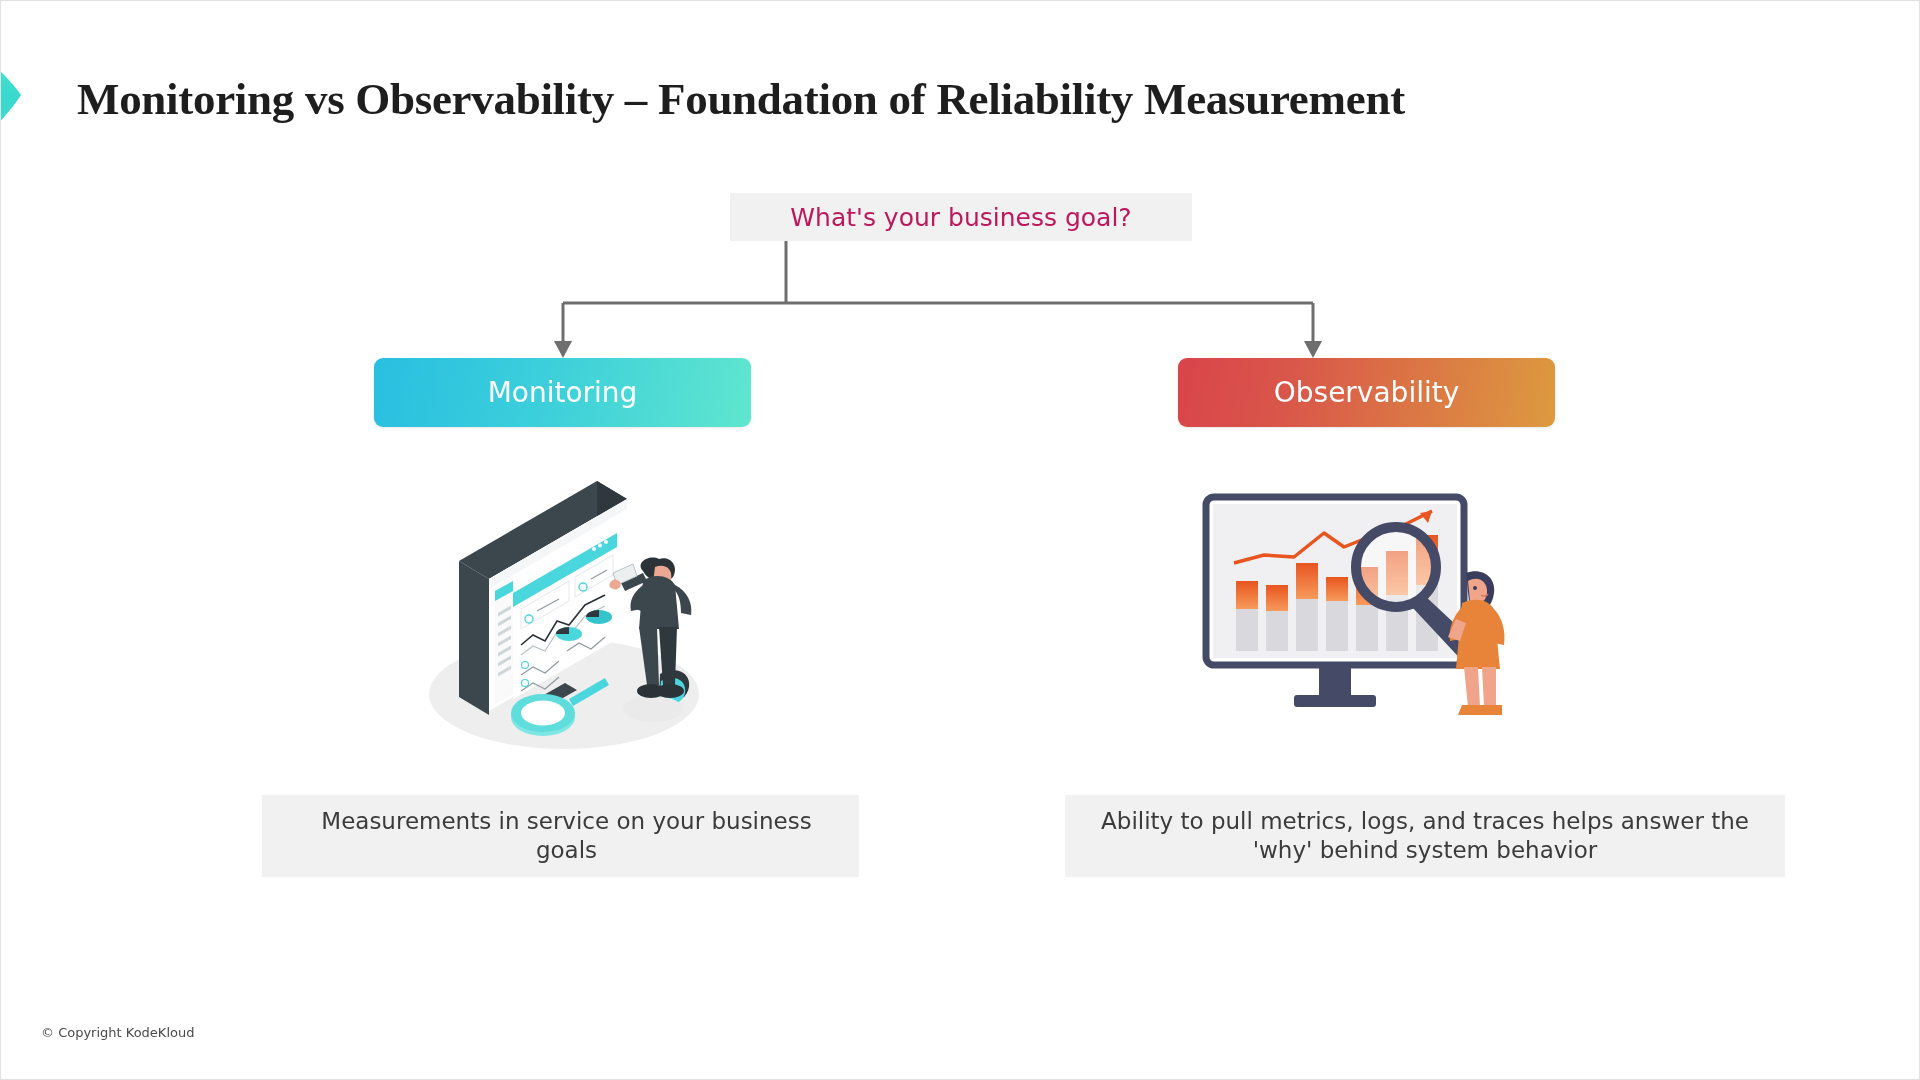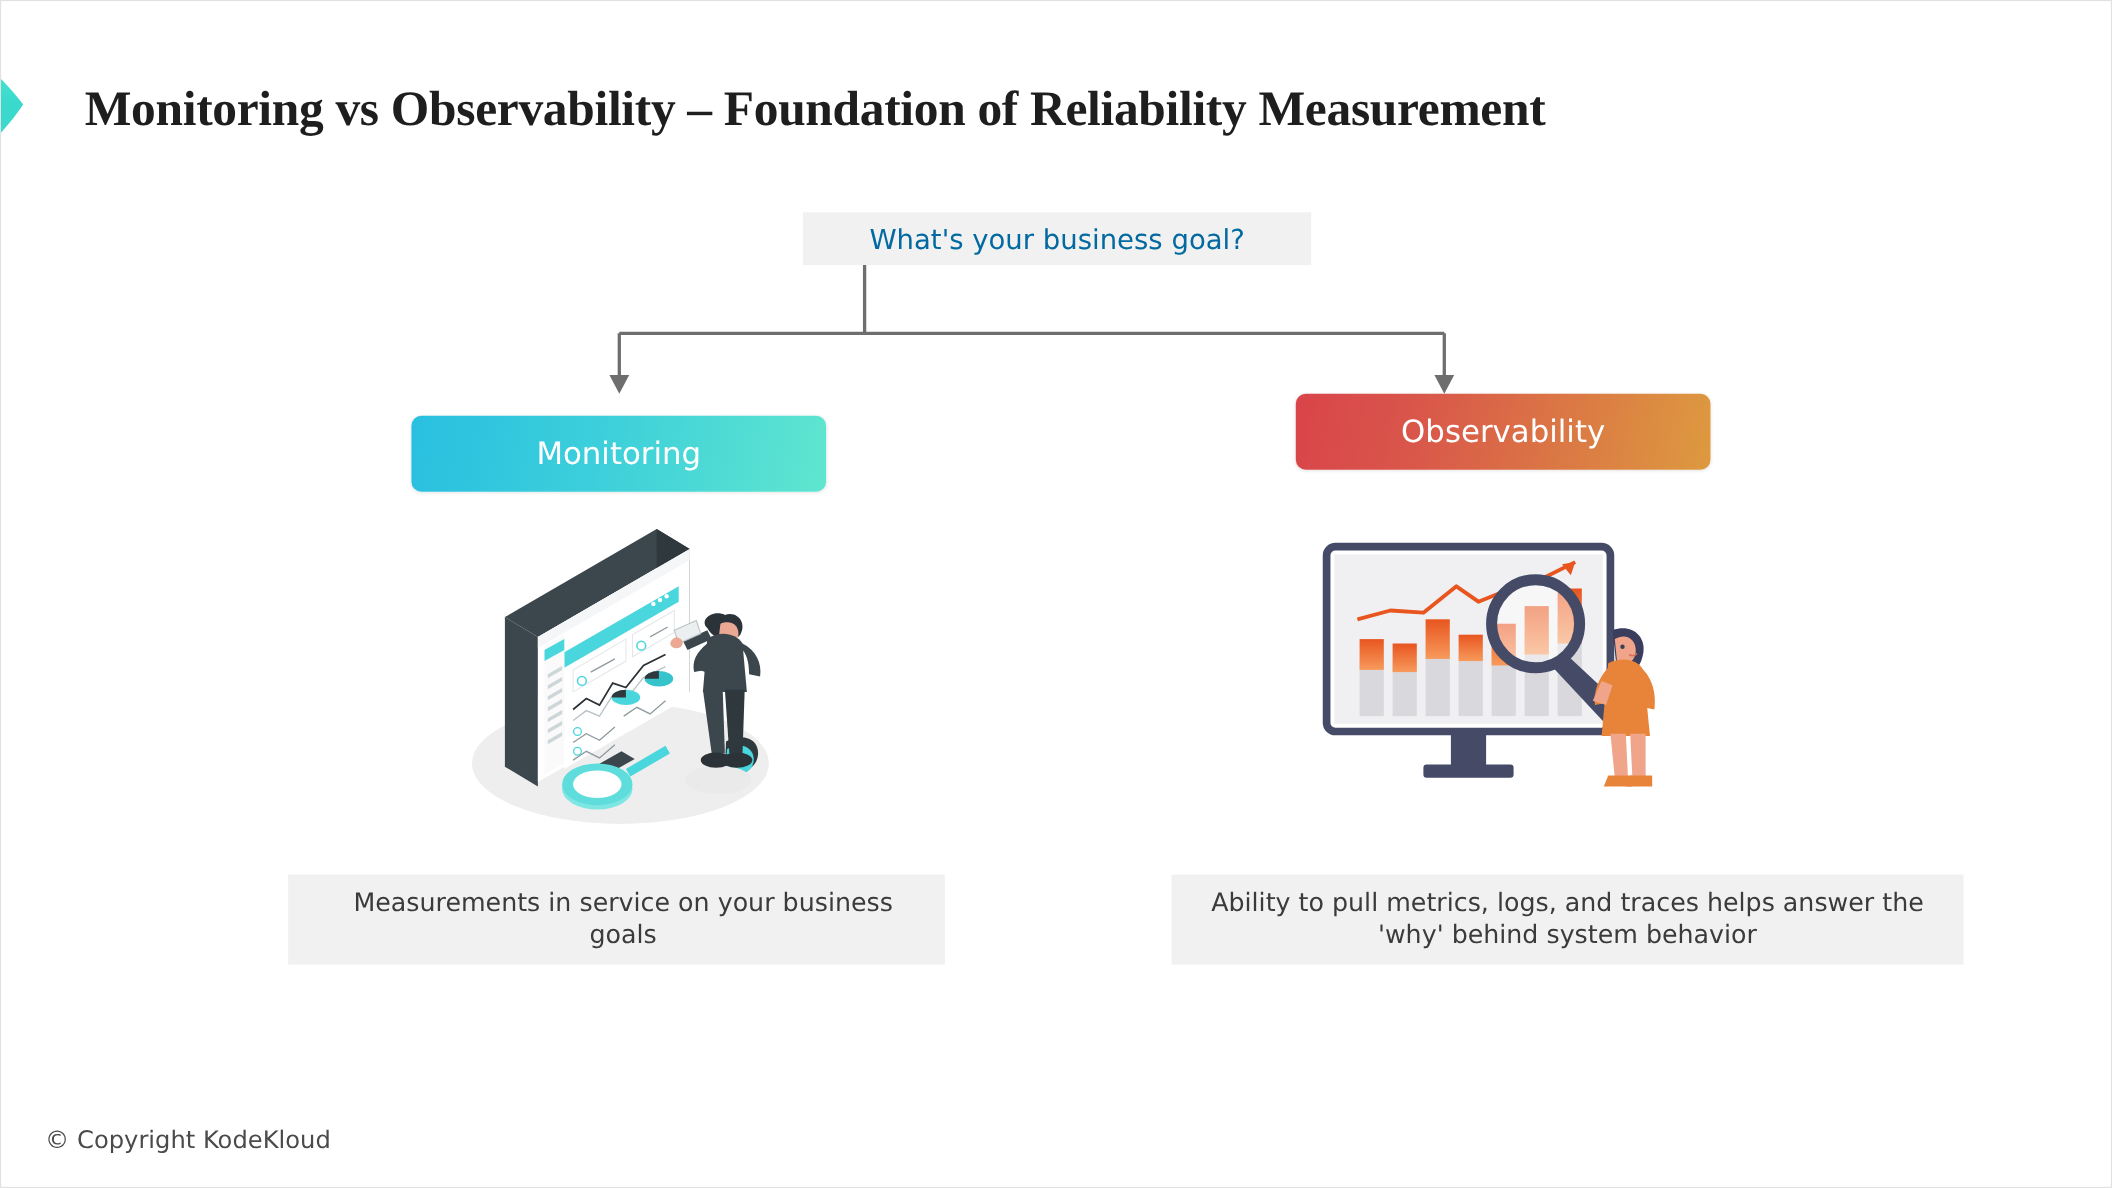--- a/index.html
+++ b/index.html
@@ -52,21 +52,21 @@
     top: 192px;
     width: 462px;
     height: 48px;
     background: #f1f1f1;
     display: flex;
     align-items: center;
     justify-content: center;
   }
   #question-box .qtext {
     font-size: 25px;
-    color: #0369a1;
+    color: #be185d;
   }
 
   
   #connector {
     position: absolute;
     left: 540px;
     top: 240px;
     width: 840px;
     height: 125px;
     pointer-events: none;
@@ -135,21 +135,21 @@
     top: 794px;
     width: 720px;
     height: 82px;
   }
 
   
   #copyright {
     position: absolute;
     left: 40px;
     top: 1024px;
-    font-size: 22px;
+    font-size: 13px;
     color: #4a4a4a;
   }
 </style>
 </head>
 <body>
 
 <div id="slide">
 
   <svg id="brand-chevron" viewBox="0 0 120 160">
     <defs>
@@ -172,21 +172,21 @@
     <g stroke="#6e6e6e" stroke-width="3" fill="none">
       <path d="M 245 0 L 245 62"></path>
       <path d="M 22 62 L 772 62"></path>
       <path d="M 22 62 L 22 106"></path>
       <path d="M 772 62 L 772 106"></path>
     </g>
     <path d="M 22 117 L 13 100 L 31 100 Z" fill="#6e6e6e"></path>
     <path d="M 772 117 L 763 100 L 781 100 Z" fill="#6e6e6e"></path>
   </svg>
 
-  <div class="cat-button" id="btn-monitoring" style="background: linear-gradient(100deg, #29bfe0 0%, #3ccfdb 45%, #5fe6cf 100%); margin-top: 20px;">
+  <div class="cat-button" id="btn-monitoring" style="background: linear-gradient(100deg, #29bfe0 0%, #3ccfdb 45%, #5fe6cf 100%);">
     <span class="label">Monitoring</span>
   </div>
 
   <div class="cat-button" id="btn-observability" style="background: linear-gradient(100deg, #d9444a 0%, #d9574a 30%, #dd9a3f 100%);">
     <span class="label">Observability</span>
   </div>
 
   <svg class="illustration" id="illus-monitoring" viewBox="0 0 305 285">
     <ellipse cx="155" cy="225" rx="135" ry="55" fill="#eeeeee"></ellipse>
 

